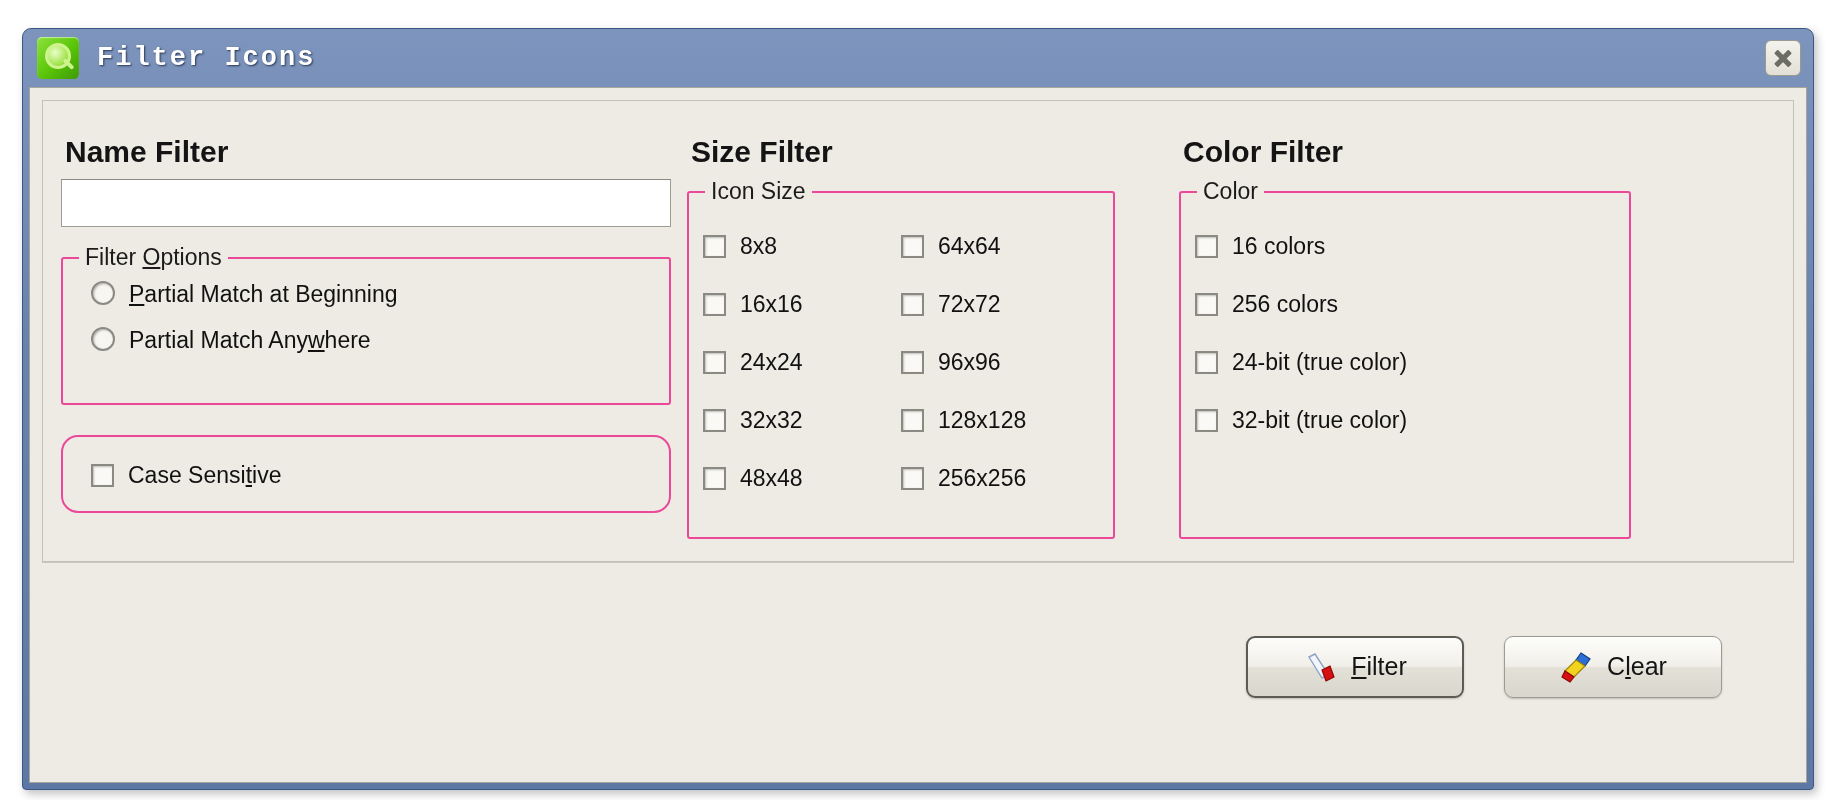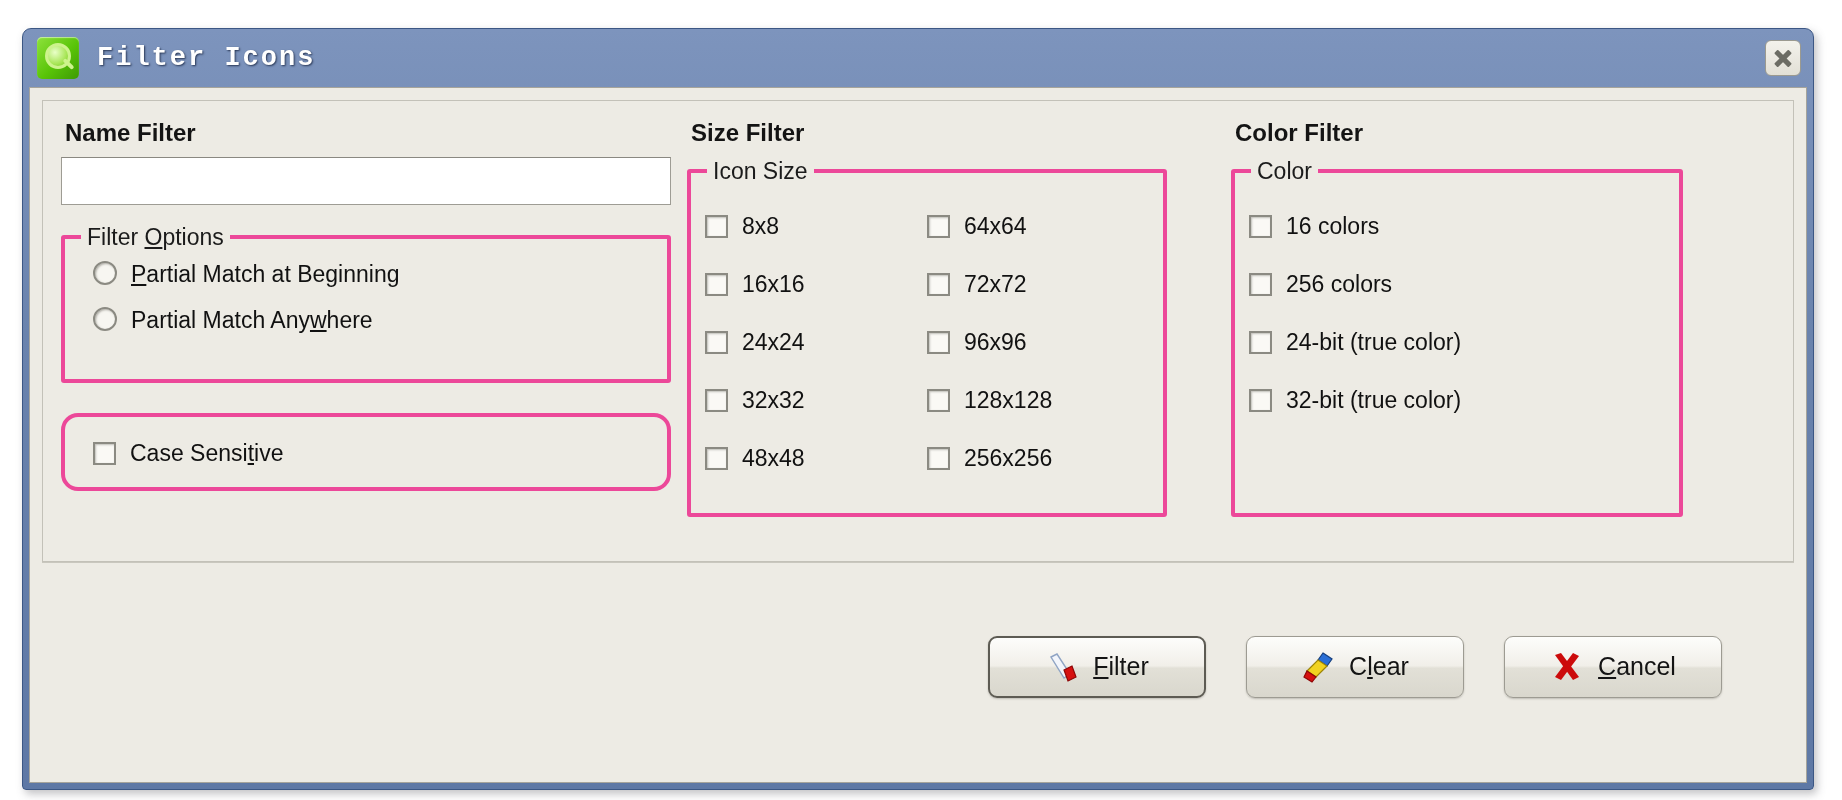--- a/index.html
+++ b/index.html
@@ -118,28 +118,28 @@
     border: 1px solid #c3c1b8;
     flex: 0 0 auto;
     height: 462px;
     box-sizing: border-box;
     display: flex;
     padding: 14px 18px;
   }
 
   .column { box-sizing: border-box; }
   .col-name  { width: 610px; }
-  .col-size  { width: 480px; margin-left: 16px; }
+  .col-size  { width: 428px; margin-left: 16px; }
   .col-color { width: 500px; margin-left: 16px; padding-left: 48px; }
 
   .section-title {
-    font-size: 24px;
+    font-size: 30px;
     font-weight: bold;
     color: #141414;
-    margin: 4px 0 10px 4px;
+    margin: 20px 0 10px 4px;
     white-space: nowrap;
   }
 
   
   #name-input {
     display: block;
     width: 100%;
     height: 48px;
     box-sizing: border-box;
     background: #ffffff;
@@ -148,21 +148,21 @@
     font-family: "Liberation Sans", sans-serif;
     font-size: 22px;
     color: #111;
     padding: 0 8px;
     outline: none;
   }
 
   
   .groupbox {
     position: relative;
-    border: 4px solid #ec4899;
+    border: 2px solid #ec4899;
     border-radius: 3px;
     margin-top: 30px;
     padding: 16px 14px 14px 14px;
     box-sizing: border-box;
     background: transparent;
   }
   .groupbox > .legend {
     position: absolute;
     top: -15px;
     left: 16px;
@@ -409,27 +409,18 @@
         <span class="btn-icon">
           <svg viewBox="0 0 34 34" width="34" height="34">
             <path d="M22 3 L31 9 L26 16 L17 10 Z" fill="#2b6fd6" stroke="#17407f" stroke-width="1.2"></path>
             <path d="M17 10 L26 16 L15 27 L6 21 Z" fill="#f2d320" stroke="#9d8506" stroke-width="1.2"></path>
             <path d="M6 21 L15 27 L11 32 L3 27 Z" fill="#d61010" stroke="#8e0707" stroke-width="1.2"></path>
           </svg>
         </span>
         <span class="btn-label"><span>C</span><span class="acc">l</span><span>ear</span></span>
       </div>
 
-      <div class="dlg-button">
-        <span class="btn-icon">
-          <svg viewBox="0 0 34 34" width="34" height="34">
-            <path d="M5 5 L11 3 L29 27 L23 30 Z" fill="#cc0b0b"></path>
-            <path d="M29 6 L23 3 L5 27 L11 30 Z" fill="#cc0b0b"></path>
-          </svg>
-        </span>
-        <span class="btn-label"><span></span><span class="acc">C</span><span>ancel</span></span>
-      </div>
 
       <div class="spacer-end"></div>
     </div>
 
   </div>
 </div>
 
 </body></html>

